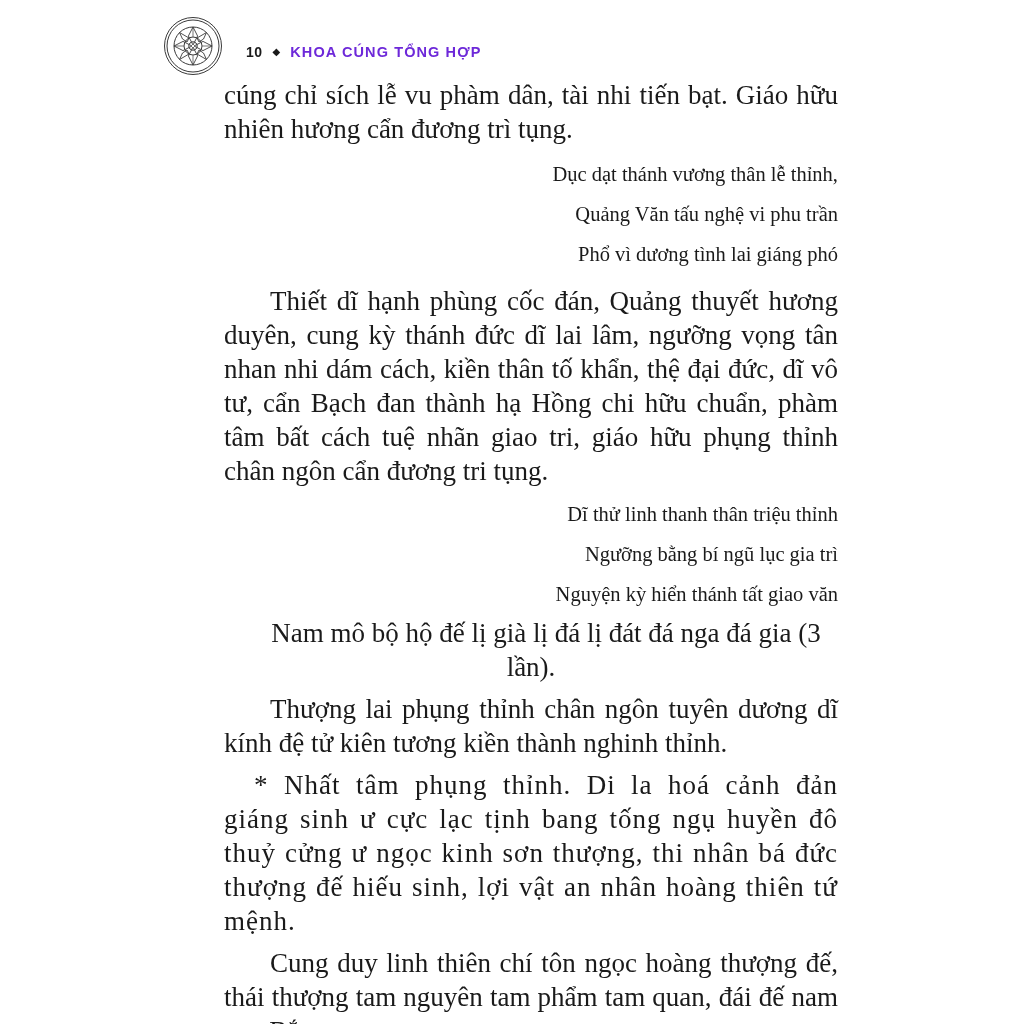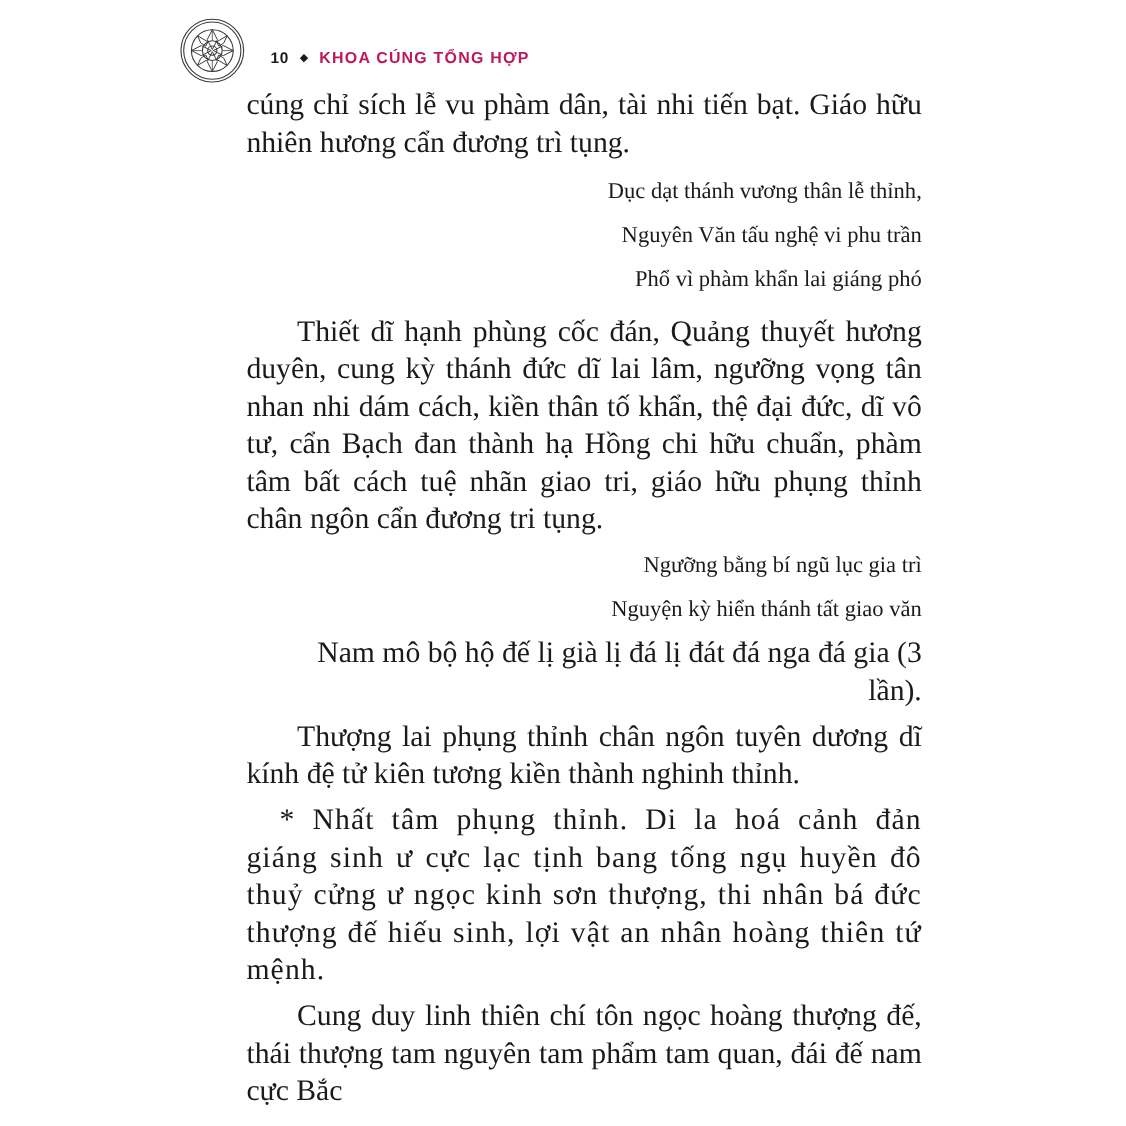--- a/index.html
+++ b/index.html
@@ -56,21 +56,21 @@
     font-size: 10px;
     line-height: 1;
     color: #1a1a1a;
     transform: translateY(-2px);
   }
   .running-head {
     font-family: "Liberation Sans", sans-serif;
     font-size: 14.5px;
     font-weight: 700;
     letter-spacing: 1.1px;
-    color: #be185d;
+    color: #6d28d9;
   }
 
   
   .content {
     position: absolute;
     left: 224px;
     top: 78px;
     width: 614px;
   }
   p {
@@ -80,21 +80,21 @@
     text-align: justify;
     text-justify: inter-word;
   }
   p.indent {
     text-indent: 46px;
   }
   p.indent-small {
     text-indent: 30px;
   }
   p.no-just {
-    text-align: right;
+    text-align: center;
   }
   .verse {
     margin: 0;
     padding: 0 0 0 86px;
     font-size: 20.5px;
     line-height: 40px;
     text-align: right;
   }
   .verse-block {
     margin: 8px 0 4px 0;
@@ -148,30 +148,31 @@
       <span class="running-head">KHOA CÚNG TỔNG HỢP</span>
     </div>
   </div>
 
   <div class="content">
 
     <p class="paragraph">cúng chỉ sích lễ vu phàm dân, tài nhi tiến bạt. Giáo hữu nhiên hương cẩn đương trì tụng.</p>
 
     <div class="verse-block">
       <p class="verse">Dục dạt thánh vương thân lễ thỉnh,</p>
-      <p class="verse">Nguyên Văn tấu nghệ vi phu trần</p>
-      <p class="verse">Phổ vì phàm khẩn lai giáng phó</p>
+      <p class="verse">Quảng Văn tấu nghệ vi phu trần</p>
+      <p class="verse">Phổ vì dương tình lai giáng phó</p>
     </div>
 
 
     <div class="gap-sm"></div>
 
     <p class="paragraph indent">Thiết dĩ hạnh phùng cốc đán, Quảng thuyết hương duyên, cung kỳ thánh đức dĩ lai lâm, ngưỡng vọng tân nhan nhi dám cách, kiền thân tố khẩn, thệ đại đức, dĩ vô tư, cẩn Bạch đan thành hạ Hồng chi hữu chuẩn, phàm tâm bất cách tuệ nhãn giao tri, giáo hữu phụng thỉnh chân ngôn cẩn đương tri tụng.</p>
 
     <div class="verse-block tight">
+      <p class="verse">Dĩ thử linh thanh thân triệu thỉnh</p>
       <p class="verse">Ngưỡng bằng bí ngũ lục gia trì</p>
       <p class="verse">Nguyện kỳ hiển thánh tất giao văn</p>
     </div>
 
     <p class="paragraph indent-small no-just">Nam mô bộ hộ đế lị già lị đá lị đát đá nga đá gia (3 lần).</p>
 
     <div class="gap-sm"></div>
 
     <p class="paragraph indent">Thượng lai phụng thỉnh chân ngôn tuyên dương dĩ kính đệ tử kiên tương kiền thành nghinh thỉnh.</p>
 

